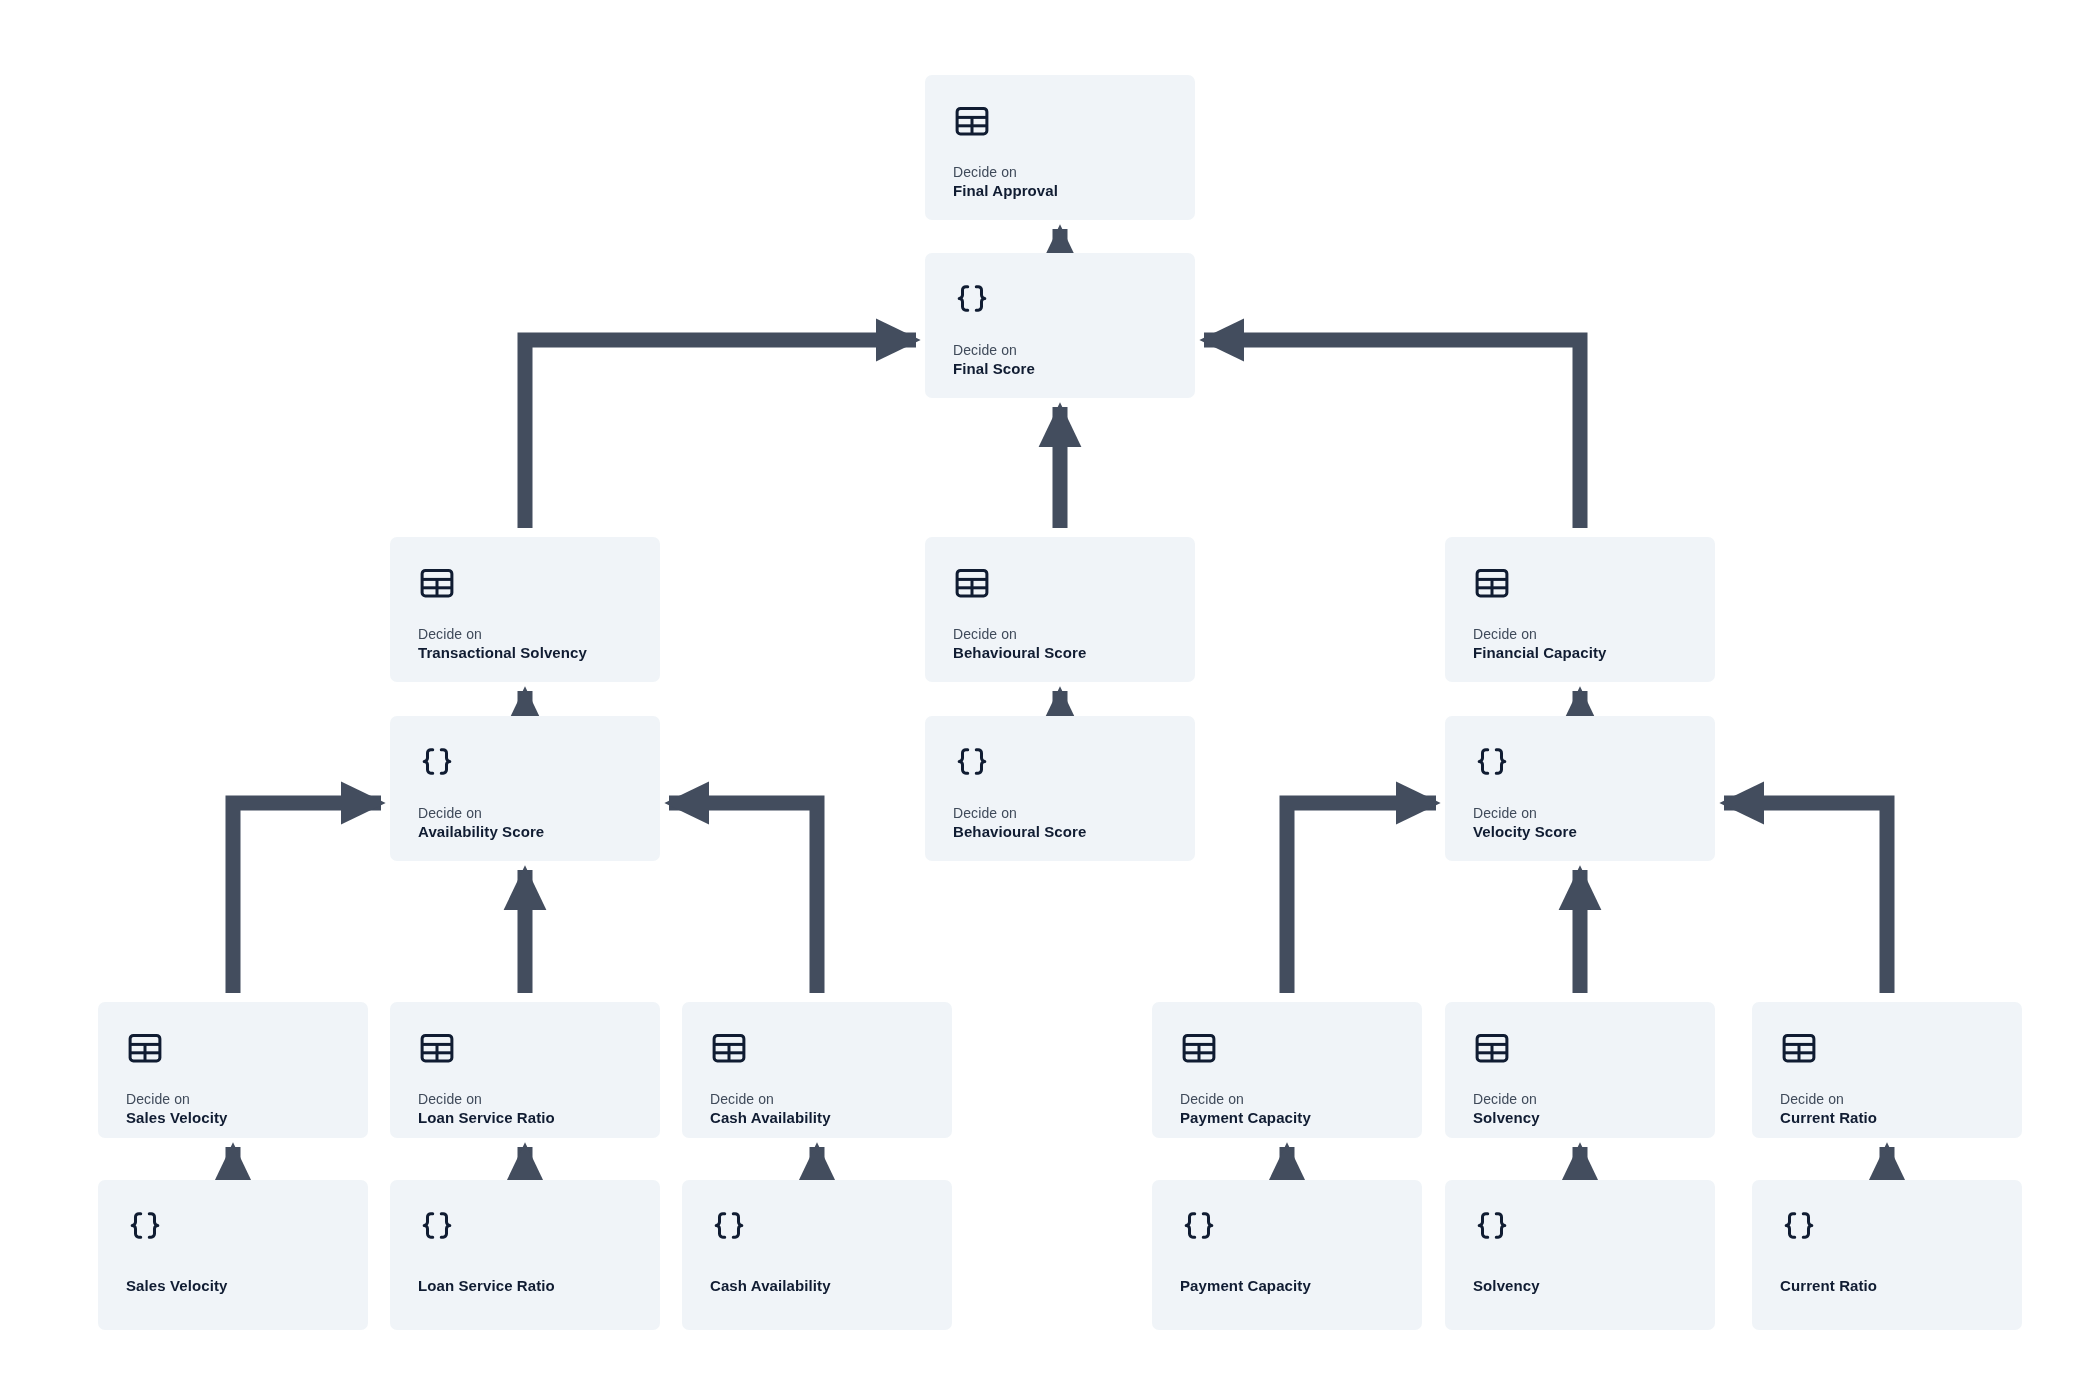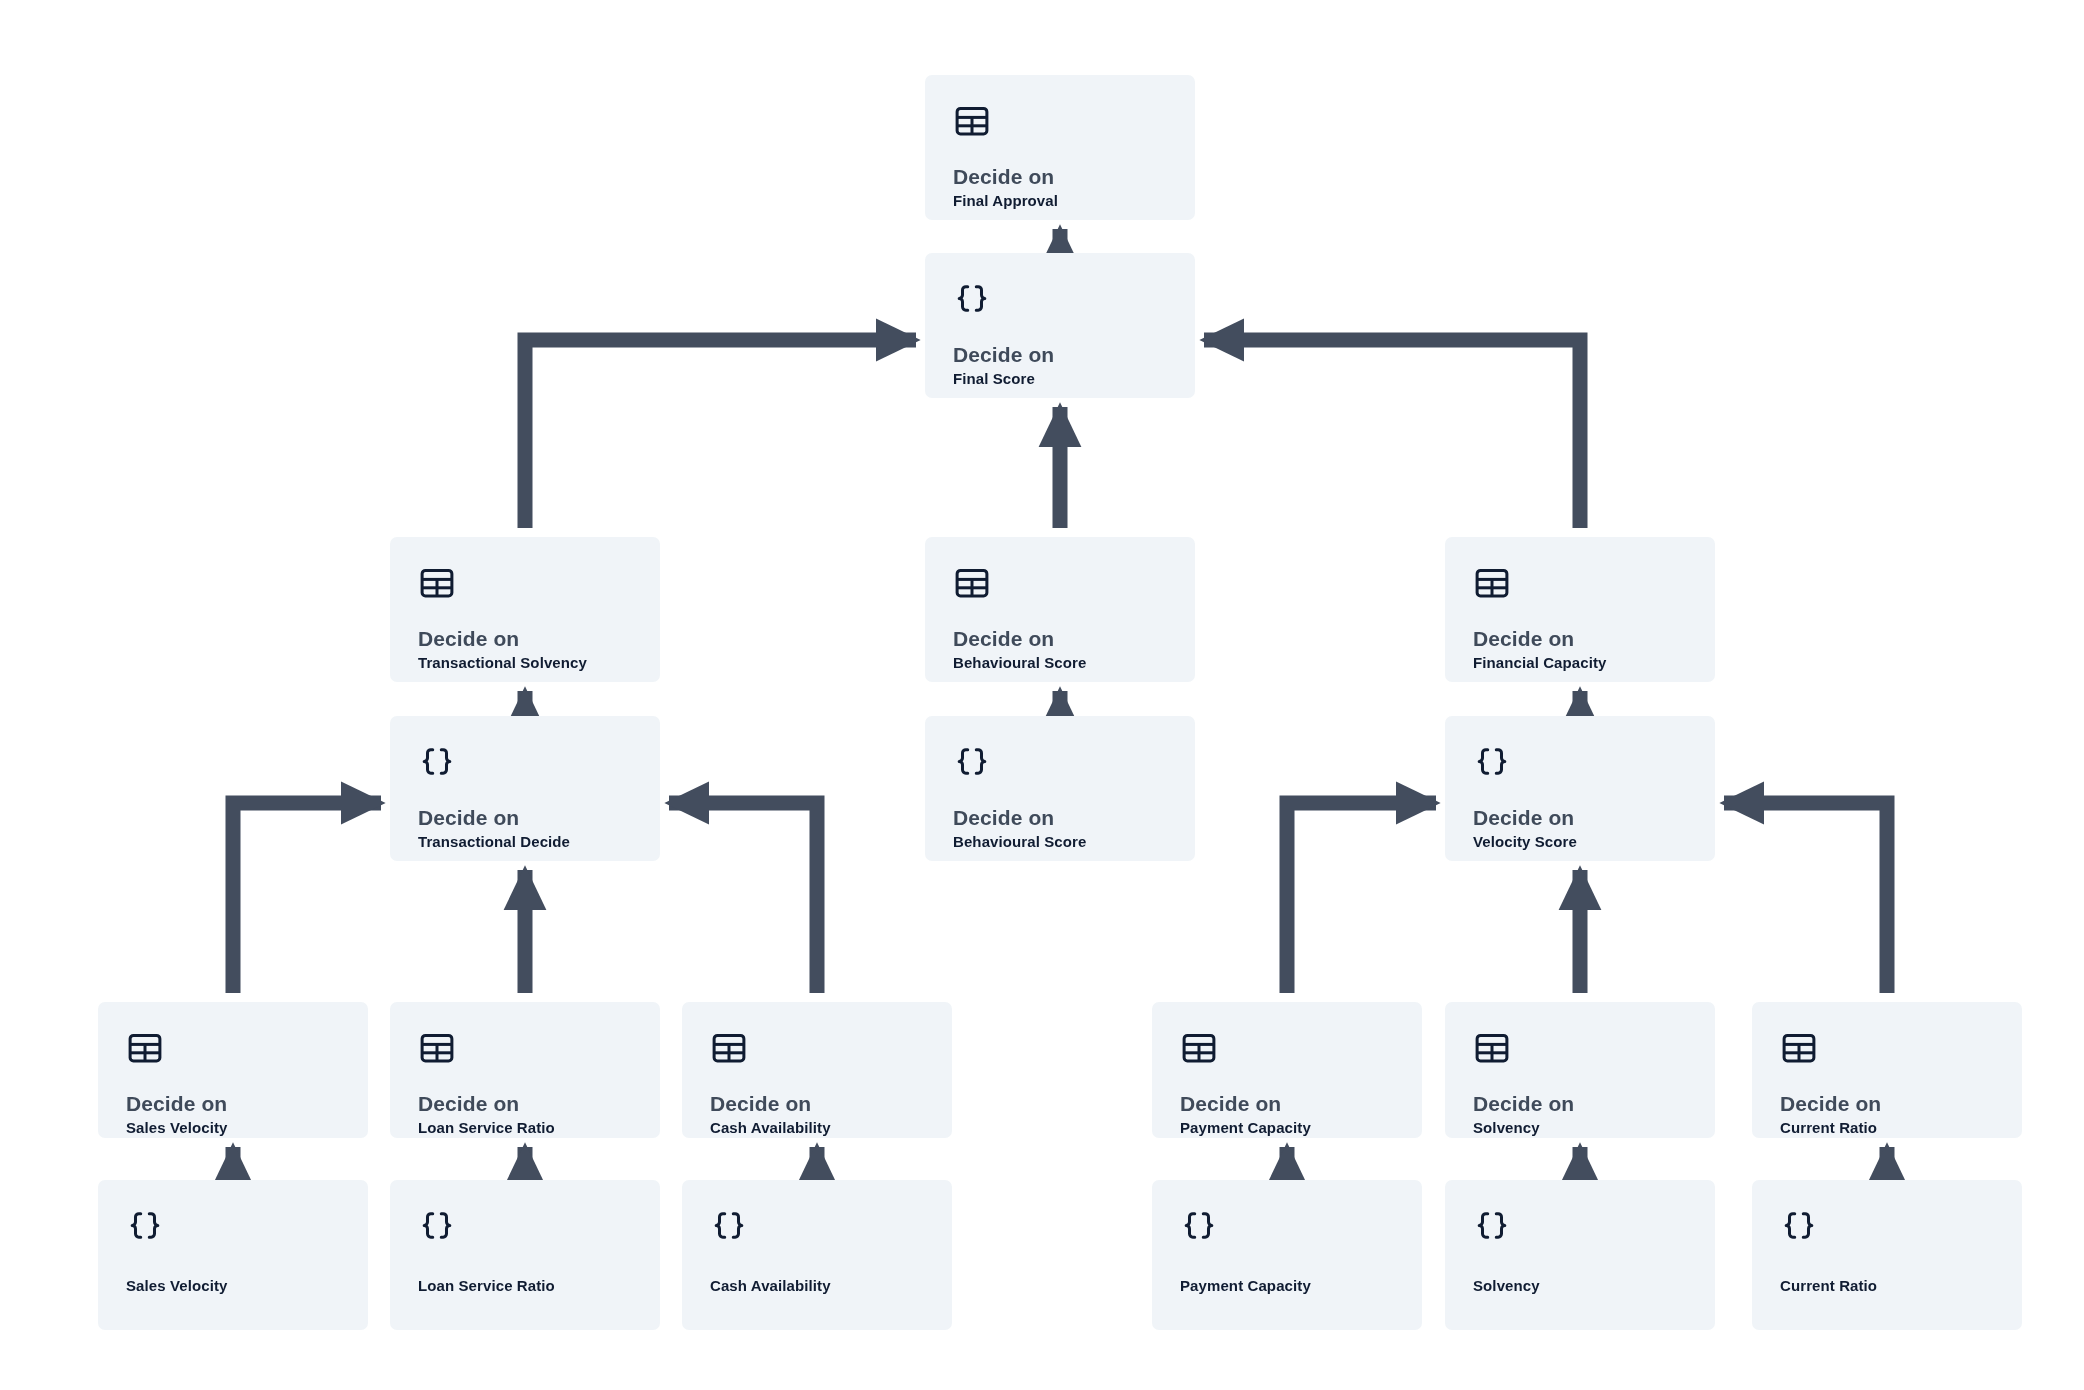--- a/index.html
+++ b/index.html
@@ -30,24 +30,24 @@
   }
   .node .icon {
     display: block;
     width: 38px; height: 38px;
     margin-bottom: 22px;
     flex: none;
   }
   .node .icon svg { display: block; width: 38px; height: 38px; }
   .node .texts { display: flex; flex-direction: column; }
   .node .pre {
-    font-size: 21px;
+    font-size: 14px;
     line-height: 1.32;
     color: #3f4a5a;
-    font-weight: 700;
+    font-weight: 400;
     letter-spacing: 0.1px;
     white-space: nowrap;
   }
   .node .name {
     font-size: 15px;
     line-height: 1.32;
     color: #101c32;
     font-weight: 700;
     letter-spacing: 0.1px;
     white-space: nowrap;
@@ -160,21 +160,21 @@
   </div>
       <div class="node" style="left: 390px; top: 716px; width: 270px; height: 145px;">
     <span class="icon">
           <svg viewBox="0 0 24 24" fill="none" stroke="#101c32" stroke-width="1.9" stroke-linecap="round" stroke-linejoin="round">
             <path d="M9.3 3.6 H8.1 A2.1 2.1 0 0 0 6 5.7 v3.2 A2.1 2.1 0 0 1 3.9 11 A2.1 2.1 0 0 1 6 13.1 v3.2 a2.1 2.1 0 0 0 2.1 2.1 h1.2"></path>
             <path d="M14.7 3.6 H15.9 A2.1 2.1 0 0 1 18 5.7 v3.2 A2.1 2.1 0 0 0 20.1 11 A2.1 2.1 0 0 0 18 13.1 v3.2 a2.1 2.1 0 0 1 -2.1 2.1 h-1.2"></path>
           </svg>
         </span>
     <span class="texts">
       <span class="pre">Decide on</span>
-      <span class="name">Transactional Decide</span>
+      <span class="name">Availability Score</span>
     </span>
   </div>
       <div class="node" style="left: 925px; top: 716px; width: 270px; height: 145px;">
     <span class="icon">
           <svg viewBox="0 0 24 24" fill="none" stroke="#101c32" stroke-width="1.9" stroke-linecap="round" stroke-linejoin="round">
             <path d="M9.3 3.6 H8.1 A2.1 2.1 0 0 0 6 5.7 v3.2 A2.1 2.1 0 0 1 3.9 11 A2.1 2.1 0 0 1 6 13.1 v3.2 a2.1 2.1 0 0 0 2.1 2.1 h1.2"></path>
             <path d="M14.7 3.6 H15.9 A2.1 2.1 0 0 1 18 5.7 v3.2 A2.1 2.1 0 0 0 20.1 11 A2.1 2.1 0 0 0 18 13.1 v3.2 a2.1 2.1 0 0 1 -2.1 2.1 h-1.2"></path>
           </svg>
         </span>
     <span class="texts">

